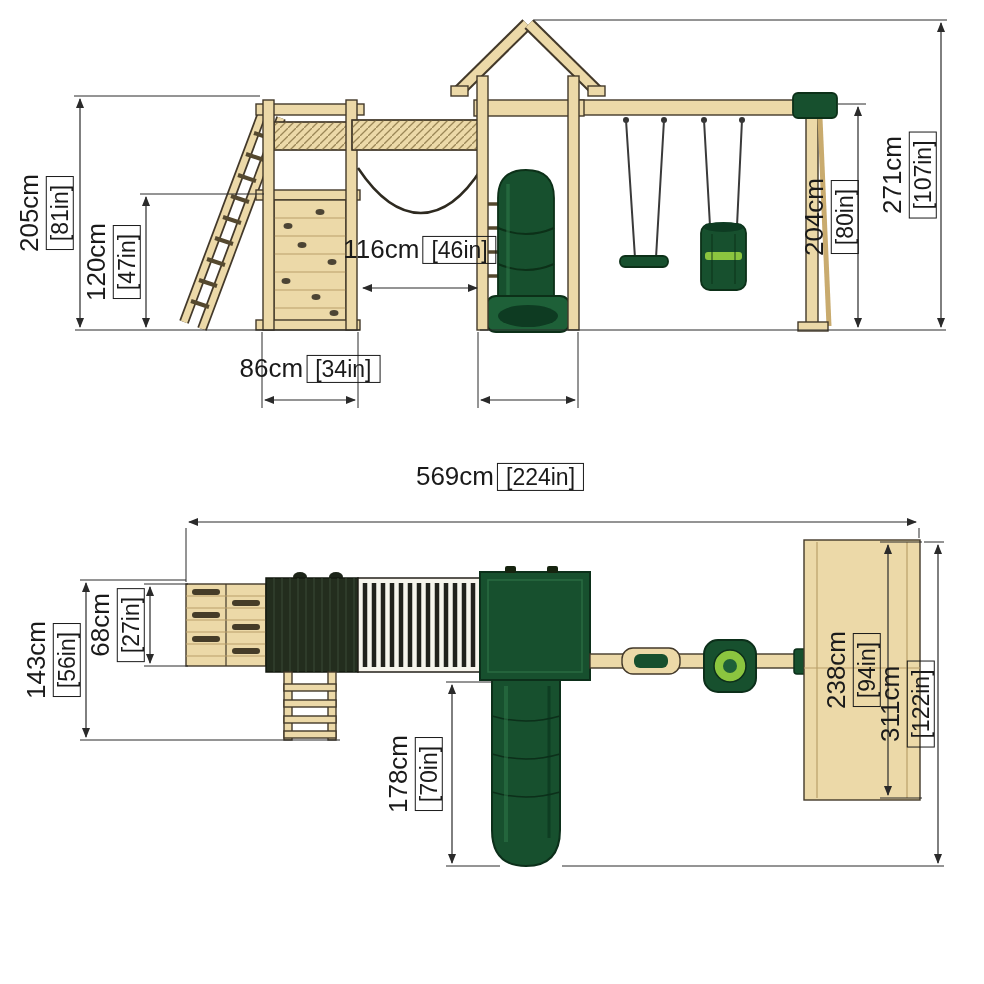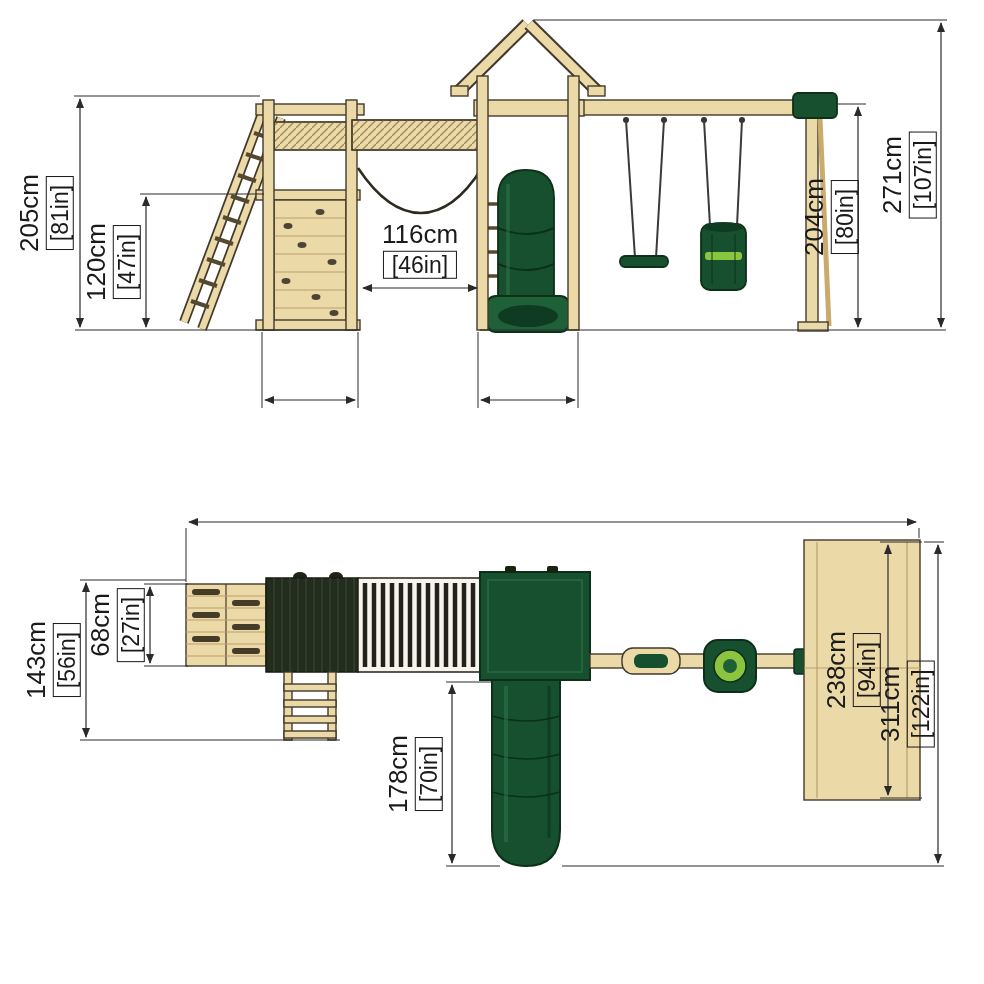--- a/index.html
+++ b/index.html
@@ -23,21 +23,21 @@
   .roof-in{stroke:var(--wood);stroke-width:9;fill:none;}
   .rungs{stroke:#55492f;stroke-width:4;fill:none;}
   .rungs2{stroke:#55492f;stroke-width:3.5;fill:none;}
   .rope{stroke:#2e2a20;stroke-width:2.5;fill:none;}
   .ropes{stroke:#3a3a3a;stroke-width:2;fill:none;}
   .pivot{fill:#333;}
   .dim{stroke:var(--line);stroke-width:1.2;fill:none;}
   .ext{stroke:var(--line);stroke-width:1;fill:none;}
 
   
-  .dim-label{position:absolute;display:flex;flex-direction:column;align-items:center;gap:3px;
+  .dim-label{position:absolute;display:flex;flex-direction:row;align-items:center;gap:3px;
              color:var(--text);transform:translate(-50%,-50%);white-space:nowrap;line-height:1.05;}
   .dim-label.vert{transform:translate(-50%,-50%) rotate(-90deg);flex-direction:column;}
   .cm-val{font-size:26px;}
   .in-val{font-size:23px;border:1.7px solid var(--text);padding:1px 8px;}
 </style>
 </head>
 <body>
 
 <div id="canvas">
 
@@ -232,29 +232,37 @@
   <span class="in-val">[81in]</span>
 </div>
 <div class="dim-label vert" style="left:112px;top:262px">
   <span class="cm-val">120cm</span>
   <span class="in-val">[47in]</span>
 </div>
 <div class="dim-label" style="left:420px;top:250px">
   <span class="cm-val">116cm</span>
   <span class="in-val">[46in]</span>
 </div>
+<div class="dim-label" style="left:310px;top:369px">
+  <span class="cm-val">86cm</span>
+  <span class="in-val">[34in]</span>
+</div>
 <div class="dim-label vert" style="left:830px;top:217px">
   <span class="cm-val">204cm</span>
   <span class="in-val">[80in]</span>
 </div>
 <div class="dim-label vert" style="left:908px;top:175px">
   <span class="cm-val">271cm</span>
   <span class="in-val">[107in]</span>
 </div>
 
+<div class="dim-label" style="left:500px;top:477px">
+  <span class="cm-val">569cm</span>
+  <span class="in-val">[224in]</span>
+</div>
 <div class="dim-label vert" style="left:52px;top:660px">
   <span class="cm-val">143cm</span>
   <span class="in-val">[56in]</span>
 </div>
 <div class="dim-label vert" style="left:116px;top:625px">
   <span class="cm-val">68cm</span>
   <span class="in-val">[27in]</span>
 </div>
 <div class="dim-label vert" style="left:414px;top:774px">
   <span class="cm-val">178cm</span>

